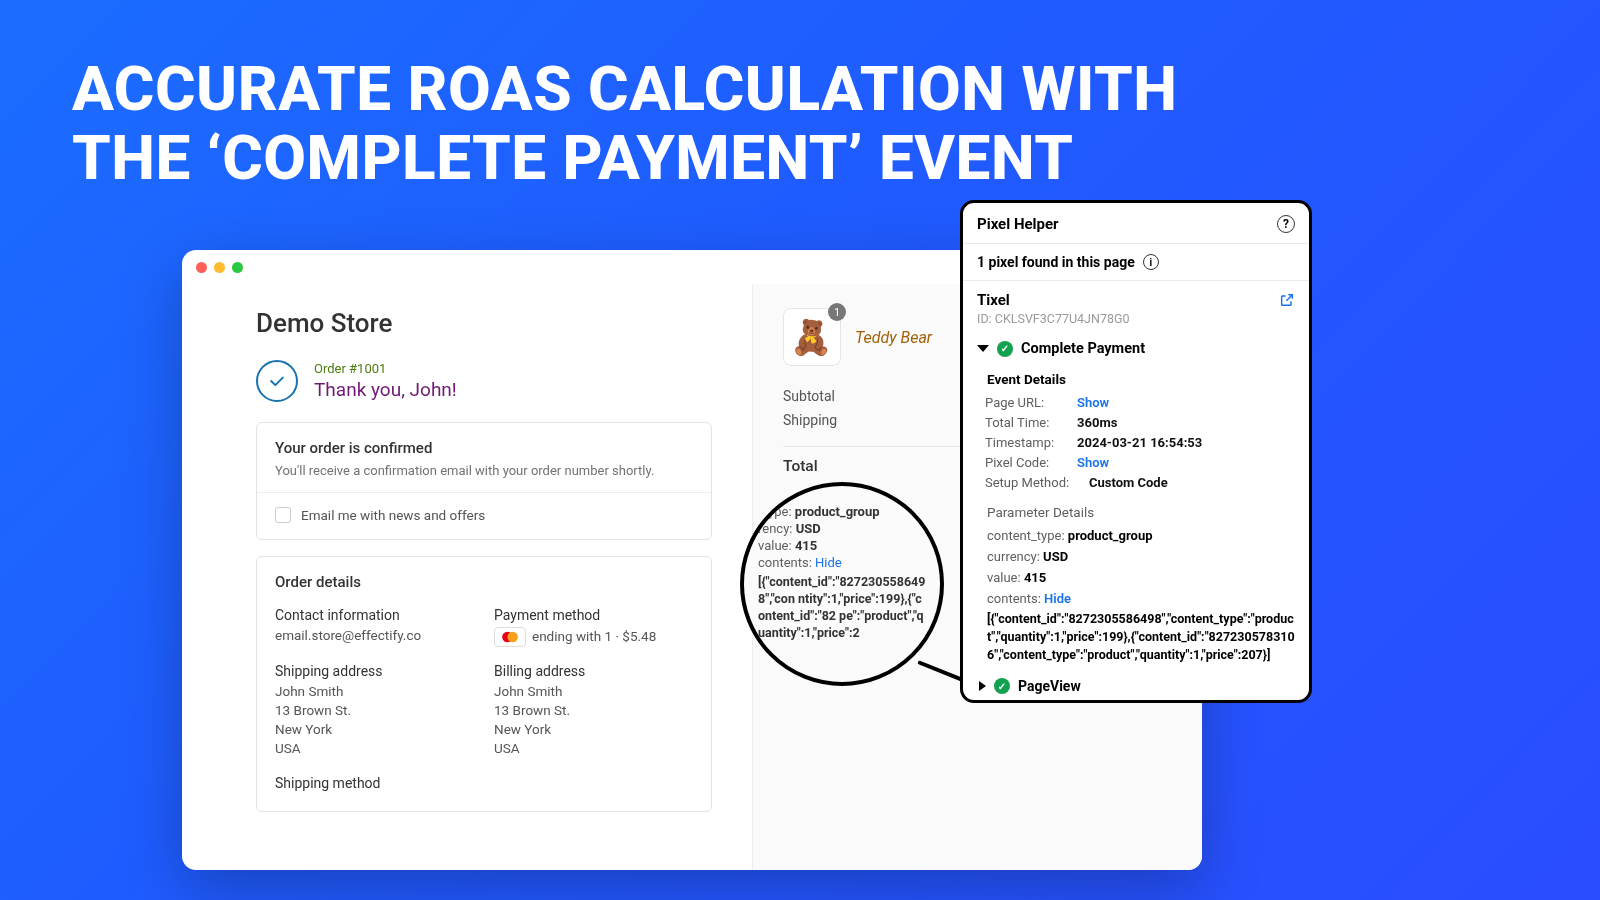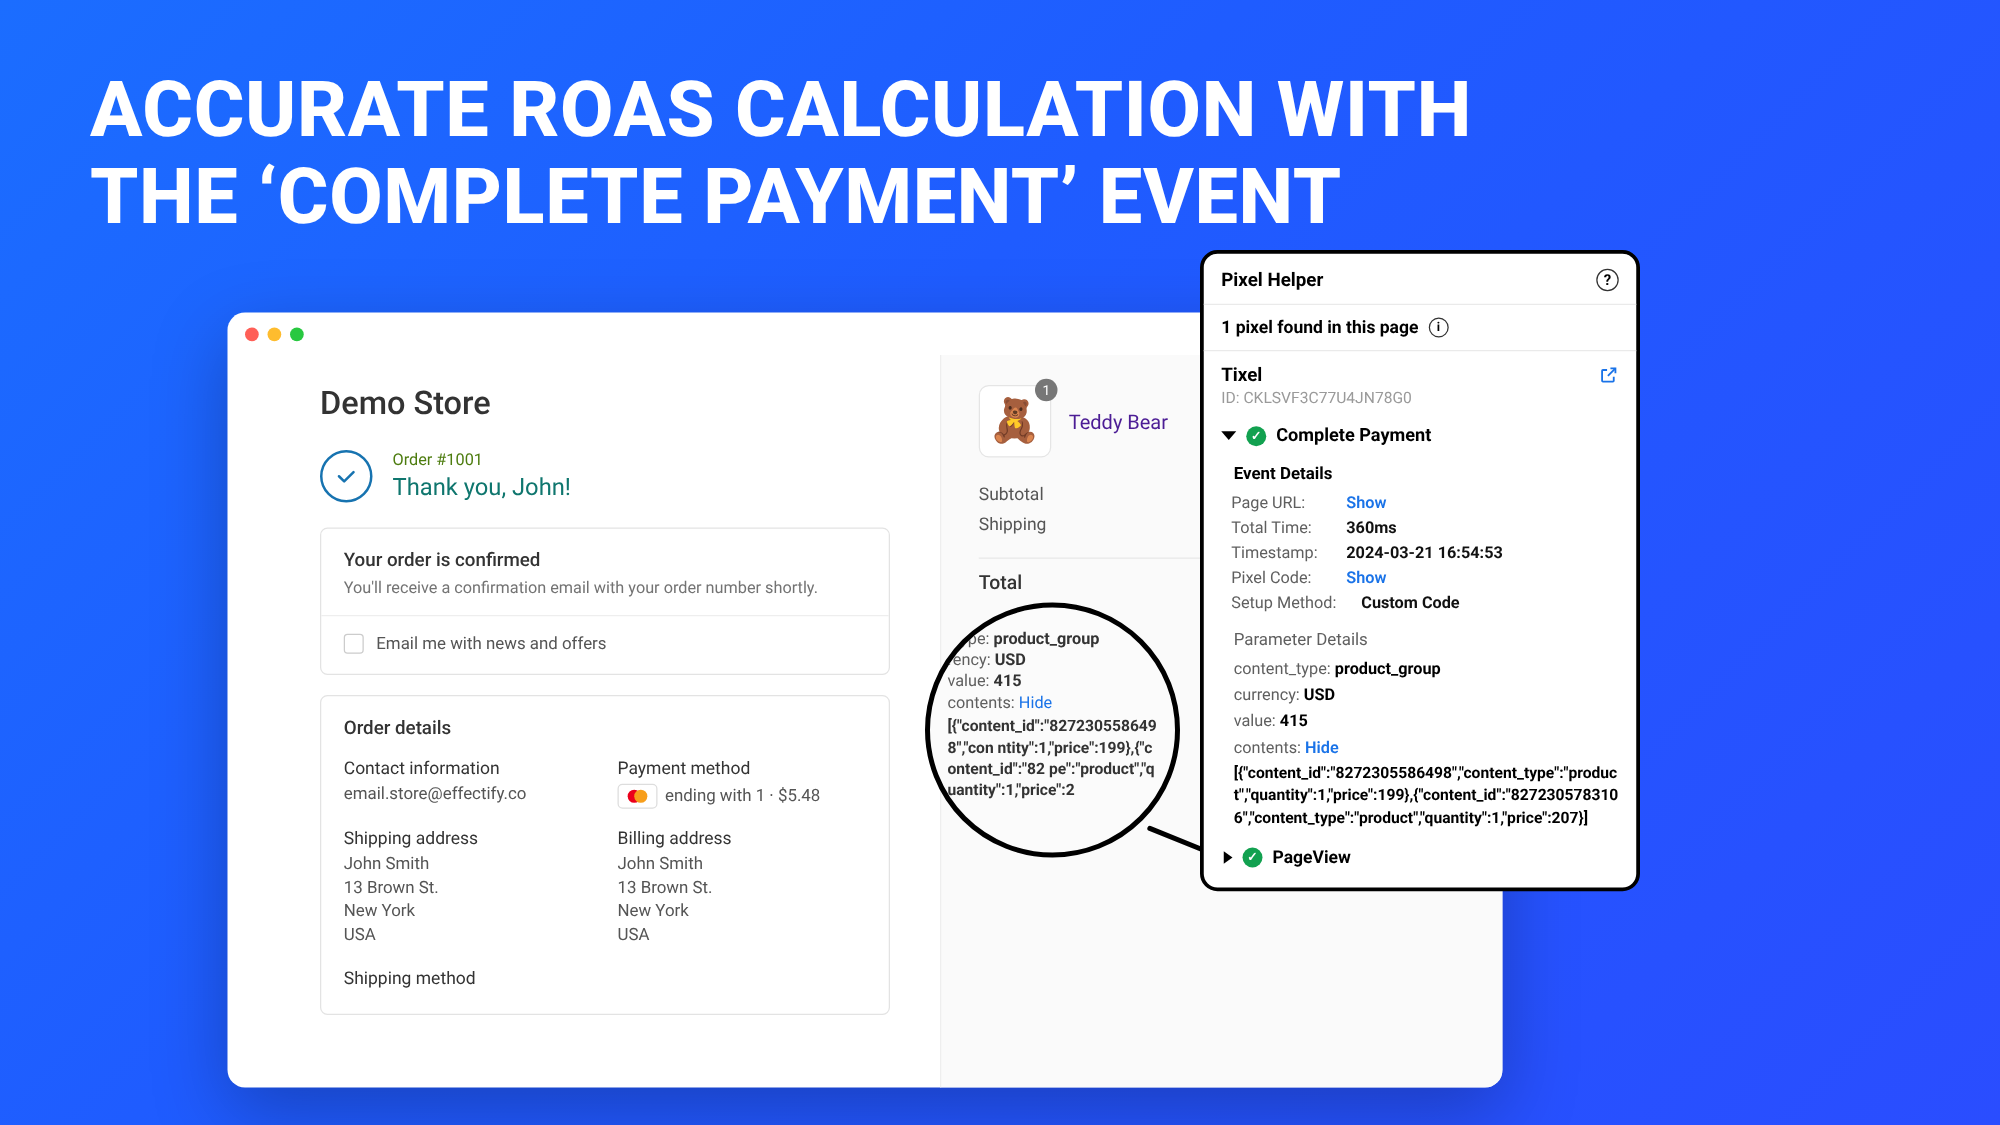--- a/index.html
+++ b/index.html
@@ -43,21 +43,21 @@
   .store-right { flex: 1; background: #fafafa; border-left: 1px solid #eee; padding: 24px 30px; }
 
   .store-title { font-size: 26px; font-weight: 500; color: #333; margin-bottom: 22px; }
   .thanks-row { display: flex; align-items: center; gap: 16px; margin-bottom: 20px; }
   .check-circle {
     width: 42px; height: 42px; border: 2px solid #1773b0; border-radius: 50%;
     display: flex; align-items: center; justify-content: center; color: #1773b0;
     flex-shrink: 0;
   }
   .order-no { font-size: 13px; color: #4d7c0f; margin-bottom: 2px; }
-  .thank-you { font-size: 19px; color: #0f766e; }
+  .thank-you { font-size: 19px; color: #701a75; }
 
   .panel {
     border: 1px solid #e3e3e3; border-radius: 6px; padding: 16px 18px; margin-bottom: 16px;
   }
   .panel h4 { font-size: 15px; font-weight: 500; color: #333; margin-bottom: 6px; }
   .panel p.sub { font-size: 13px; color: #737373; }
   .panel .divider { height: 1px; background: #eee; margin: 14px -18px; }
   .news-row { display: flex; align-items: center; gap: 10px; font-size: 13.5px; color: #555; }
   .checkbox { width: 16px; height: 16px; border: 1px solid #ccc; border-radius: 3px; }
 
@@ -73,21 +73,21 @@
   
   .cart-item { display: flex; align-items: center; gap: 14px; margin-bottom: 22px; }
   .cart-thumb {
     width: 58px; height: 58px; border: 1px solid #e5e5e5; border-radius: 8px; background: #fff;
     display: flex; align-items: center; justify-content: center; position: relative;
   }
   .cart-badge {
     position: absolute; top: -6px; right: -6px; width: 18px; height: 18px; border-radius: 50%;
     background: #777; color: #fff; font-size: 11px; display: flex; align-items: center; justify-content: center;
   }
-  .cart-name { font-size: 16px; color: #4c1d95; }
+  .cart-name { font-size: 16px; color: #a16207; font-style: italic; }
   .summary-row { display: flex; justify-content: space-between; font-size: 14px; color: #555; margin: 8px 0; }
   .summary-sep { height: 1px; background: #e8e8e8; margin: 18px 0 10px; }
   .total-row { font-size: 15.5px; color: #333; font-weight: 500; }
 
   
   .magnifier {
     position: absolute;
     top: 482px; left: 740px;
     width: 204px; height: 204px;
     border: 4px solid #000;
@@ -111,21 +111,21 @@
 
   
   .pixel-helper {
     position: absolute;
     top: 200px; left: 960px;
     width: 352px;
     background: #fff;
     border: 3px solid #000;
     border-radius: 14px;
     z-index: 40;
-    padding-bottom: 10px;
+    padding-bottom: 0;
   }
   .ph-head {
     display: flex; align-items: center; justify-content: space-between;
     padding: 12px 14px 10px; font-weight: 700; font-size: 15px;
     border-bottom: 1px solid #eaeaea;
   }
   .ph-info {
     padding: 10px 14px; font-size: 14px; font-weight: 700; display: flex; align-items: center; gap: 8px;
     border-bottom: 1px solid #eaeaea;
   }

